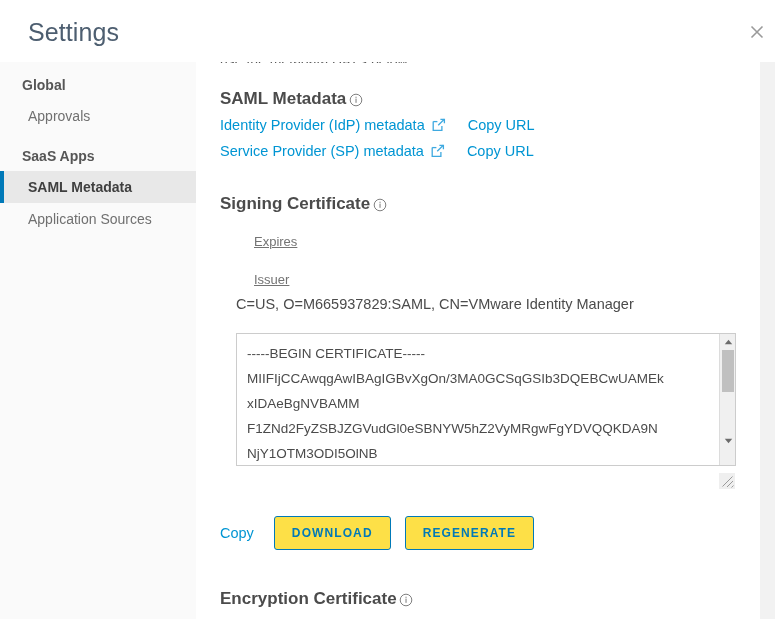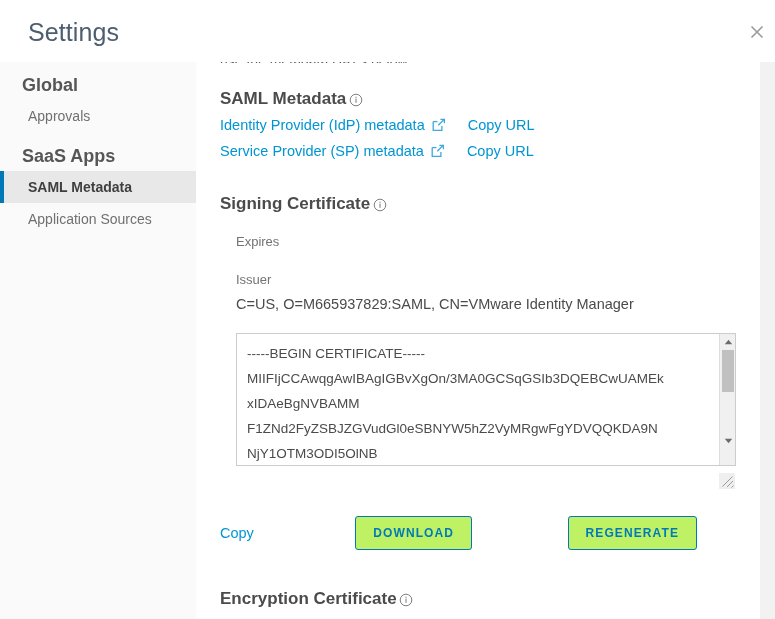--- a/index.html
+++ b/index.html
@@ -46,21 +46,21 @@
 
   
   .sidebar {
     position: absolute;
     left: 0; top: 62px;
     width: 196px;
     height: 557px;
     background: #fafafa;
   }
   .nav-group {
-    font-size: 18px;
+    font-size: 14px;
     font-weight: bold;
     color: #565656;
     padding: 0 0 0 22px;
     height: 30px;
     line-height: 30px;
     margin-top: 9px;
   }
   .nav-group.first { margin-top: 8px; }
   .nav-item {
     position: relative;
@@ -154,22 +154,23 @@
     font-size: 14.5px;
     color: #0095d3;
     cursor: pointer;
     margin-left: 22px;
     white-space: nowrap;
   }
 
   .field-label {
     font-size: 13px;
     color: #737373;
-    margin: 0 0 0 16px;
+    margin: 0 0 0 34px;
     line-height: 18px;
+    text-decoration: underline;
   }
   .field-label.expires { margin-top: 19px; }
   .field-label.issuer { margin-top: 20px; }
   .field-value {
     font-size: 14.5px;
     color: #4b4b4b;
     margin: 6px 0 0 16px;
     line-height: 19px;
   }
 
@@ -226,36 +227,36 @@
     width: 16px; height: 16px;
     background: #efefef;
     cursor: nwse-resize;
   }
   .sb-grip svg { display: block; }
 
   
   .btn-row {
     display: flex;
     align-items: center;
-    justify-content: space-between;
-    margin: 26px 48px 0 0;
+    justify-content: flex-start;
+    margin: 26px 33px 0 0;
     gap: 14px;
   }
   .copy-link {
     font-size: 14.5px;
     color: #0095d3;
     cursor: pointer;
     margin-right: 6px;
   }
   .btn {
     font-size: 12px;
     font-weight: 600;
     letter-spacing: 1.1px;
     color: #0079b8;
-    background: #bef264;
+    background: #fde047;
     border: 1px solid #0079b8;
     border-radius: 3px;
     height: 34px;
     padding: 0 17px;
     cursor: pointer;
     font-family: "Liberation Sans", sans-serif;
     white-space: nowrap;
   }
 
   

